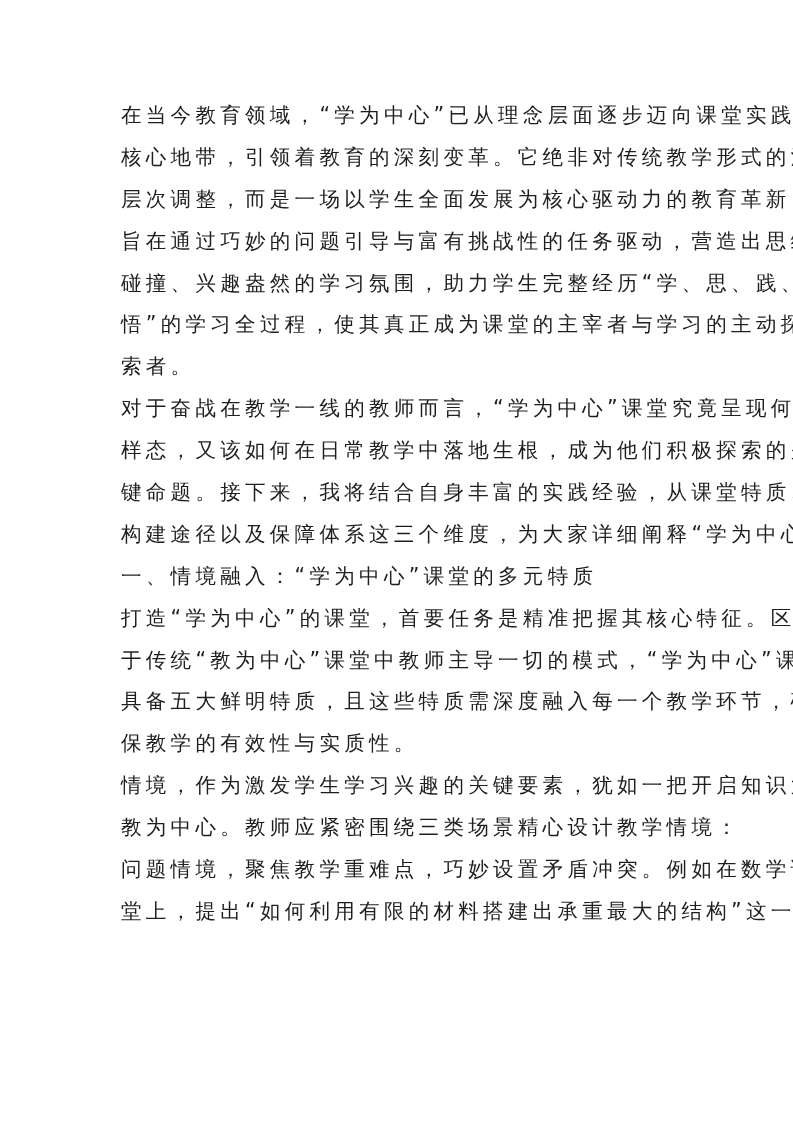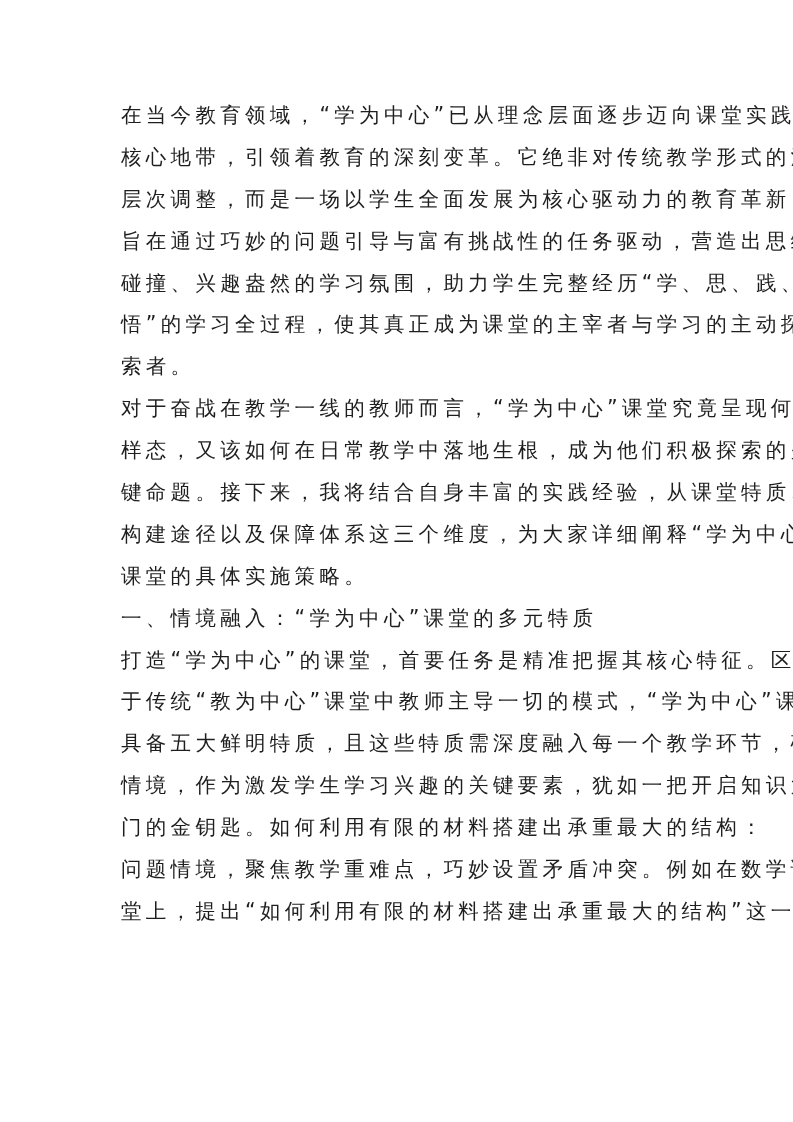--- a/index.html
+++ b/index.html
@@ -41,31 +41,31 @@
     <div class="line">旨在通过巧妙的问题引导与富有挑战性的任务驱动，营造出思维</div>
     <div class="line">碰撞、兴趣盎然的学习氛围，助力学生完整经历“学、思、践、</div>
     <div class="line">悟”的学习全过程，使其真正成为课堂的主宰者与学习的主动探</div>
     <div class="line">索者。</div>
   </div>
   <div>
     <div class="line">对于奋战在教学一线的教师而言，“学为中心”课堂究竟呈现何种</div>
     <div class="line">样态，又该如何在日常教学中落地生根，成为他们积极探索的关</div>
     <div class="line">键命题。接下来，我将结合自身丰富的实践经验，从课堂特质、</div>
     <div class="line">构建途径以及保障体系这三个维度，为大家详细阐释“学为中心”</div>
-    <div class="line">课堂的具体实施策略。</div>
   </div>
   <div>
     <div class="line">一、情境融入：“学为中心”课堂的多元特质</div>
   </div>
   <div>
     <div class="line">打造“学为中心”的课堂，首要任务是精准把握其核心特征。区别</div>
     <div class="line">于传统“教为中心”课堂中教师主导一切的模式，“学为中心”课堂</div>
     <div class="line">具备五大鲜明特质，且这些特质需深度融入每一个教学环节，确</div>
+    <div class="line">保教学的有效性与实质性。</div>
   </div>
   <div>
     <div class="line">情境，作为激发学生学习兴趣的关键要素，犹如一把开启知识大</div>
-    <div class="line">门的金钥匙。如何利用有限的材料搭建出承重最大的结构：</div>
+    <div class="line">教为中心。教师应紧密围绕三类场景精心设计教学情境：</div>
   </div>
   <div>
     <div class="line">问题情境，聚焦教学重难点，巧妙设置矛盾冲突。例如在数学课</div>
     <div class="line">堂上，提出“如何利用有限的材料搭建出承重最大的结构”这一问</div>
   </div>
 </div>
 
 </body></html>

